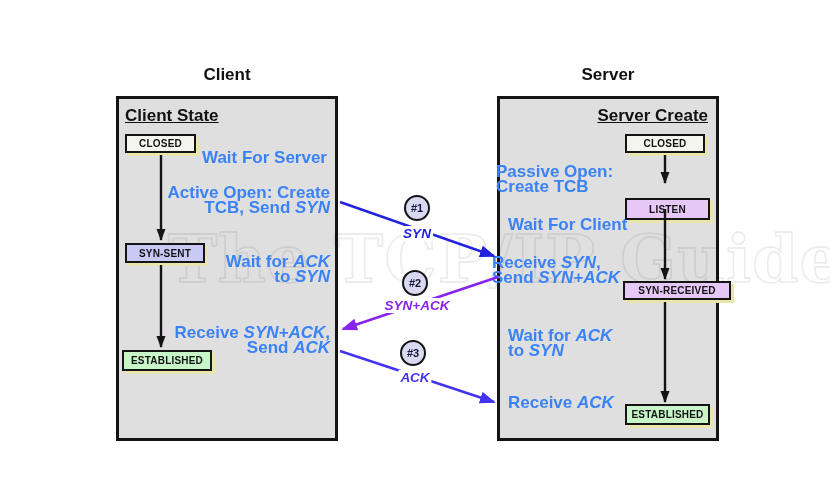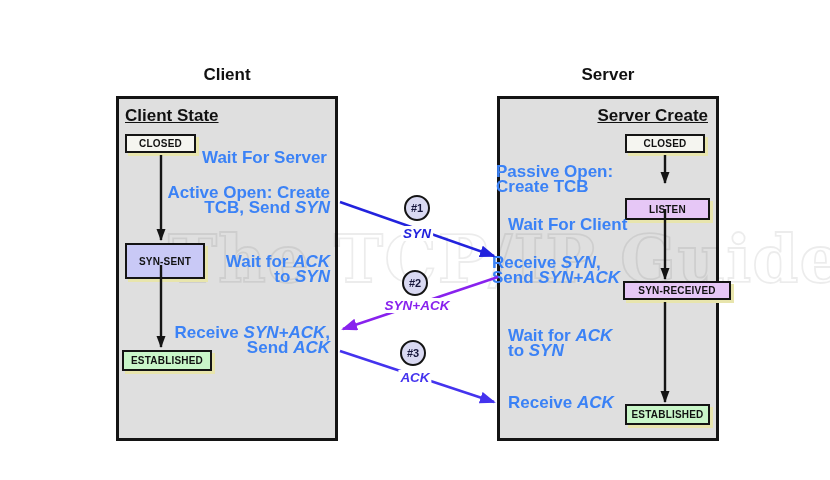--- a/index.html
+++ b/index.html
@@ -41,21 +41,21 @@
   <div class="title server">Server</div>
   <div class="title client">Client</div>
 
   <div class="panel client"></div>
   <div class="panel server"></div>
 
   <div class="panel-header" style="left:125px;top:106px;">Client State</div>
   <div class="panel-header" style="right:122px;top:106px;">Server Create</div>
 
   <div class="state" style="left: 125px; top: 134px; width: 71px; height: 19px; background: rgb(245, 245, 240);">CLOSED</div>
-  <div class="state" style="left: 125px; top: 243px; width: 80px; height: 36px; background: rgb(201, 201, 246);">SYN-SENT</div>
+  <div class="state" style="left: 125px; top: 243px; width: 80px; height: 20px; background: rgb(201, 201, 246);">SYN-SENT</div>
   <div class="state" style="left: 122px; top: 350px; width: 90px; height: 21px; background: rgb(201, 246, 201);">ESTABLISHED</div>
 
   <div class="state" style="left: 625px; top: 134px; width: 80px; height: 19px; background: rgb(245, 245, 240);">CLOSED</div>
   <div class="state" style="left: 625px; top: 185px; width: 85px; height: 22px; background: rgb(230, 199, 246); margin-top: 13px;">LISTEN</div>
   <div class="state" style="left: 623px; top: 281px; width: 108px; height: 19px; background: rgb(230, 199, 246);">SYN-RECEIVED</div>
   <div class="state" style="left: 625px; top: 404px; width: 85px; height: 21px; background: rgb(201, 246, 201);">ESTABLISHED</div>
 
   <div class="ann right" style="right:503px;top:151px;">Wait For Server</div>
   <div class="ann right" style="right:500px;top:186px;">Active Open: Create<br>TCB, Send <i>SYN</i></div>
   <div class="ann right" style="right:500px;top:255px;">Wait for <i>ACK</i><br>to <i>SYN</i></div>

